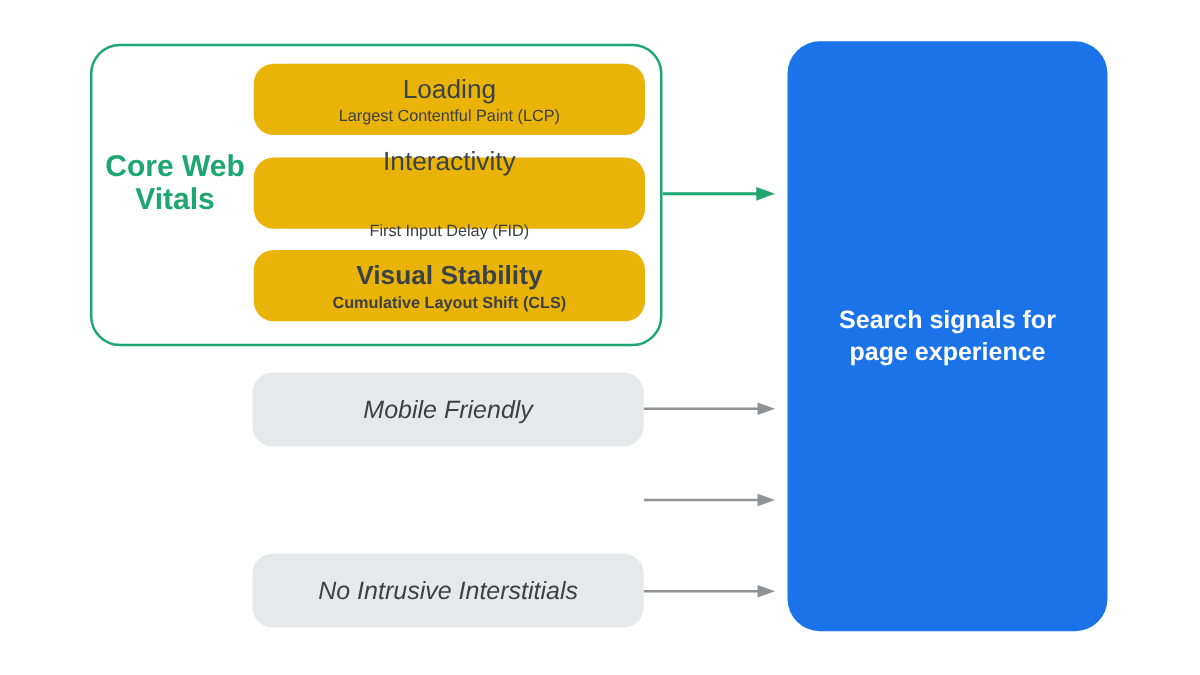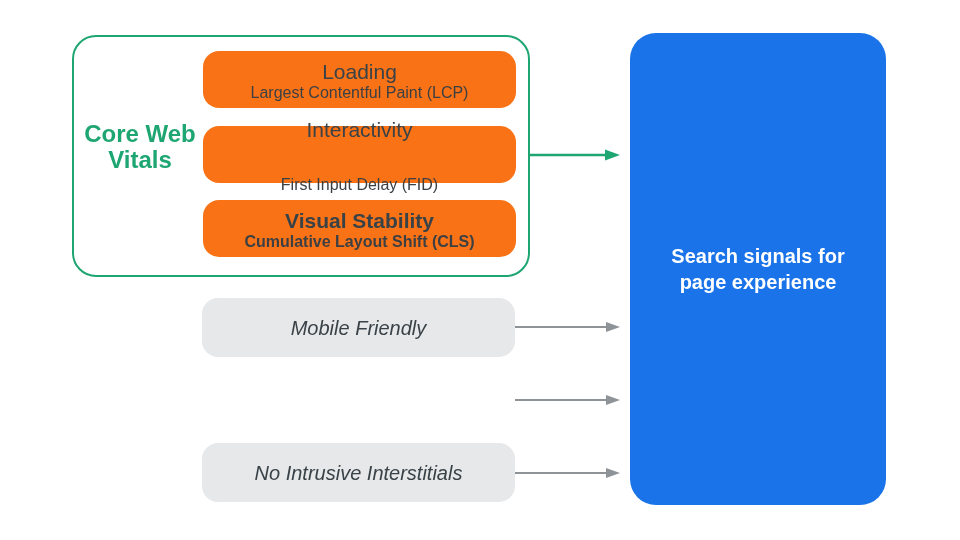--- a/index.html
+++ b/index.html
@@ -41,36 +41,36 @@
     display: flex;
     flex-direction: column;
     align-items: center;
     justify-content: center;
     text-align: center;
     box-sizing: border-box;
   }
   .pill-green {
     left: 203px;
     height: 57px;
-    background: #f97316;
+    background: #eab308;
   }
   .pill-gray {
     left: 202px;
     height: 59px;
     background: #E7E8EA;
     font-style: italic;
   }
   .pill-title {
     font-size: 21px;
     color: #394247;
     line-height: 25px;
     white-space: nowrap;
   }
   .pill-subtitle {
-    font-size: 16px;
+    font-size: 13px;
     color: #3C4043;
     line-height: 17px;
     white-space: nowrap;
   }
   .pill-label {
     font-size: 20px;
     color: #394247;
     line-height: 24px;
     white-space: nowrap;
   }

